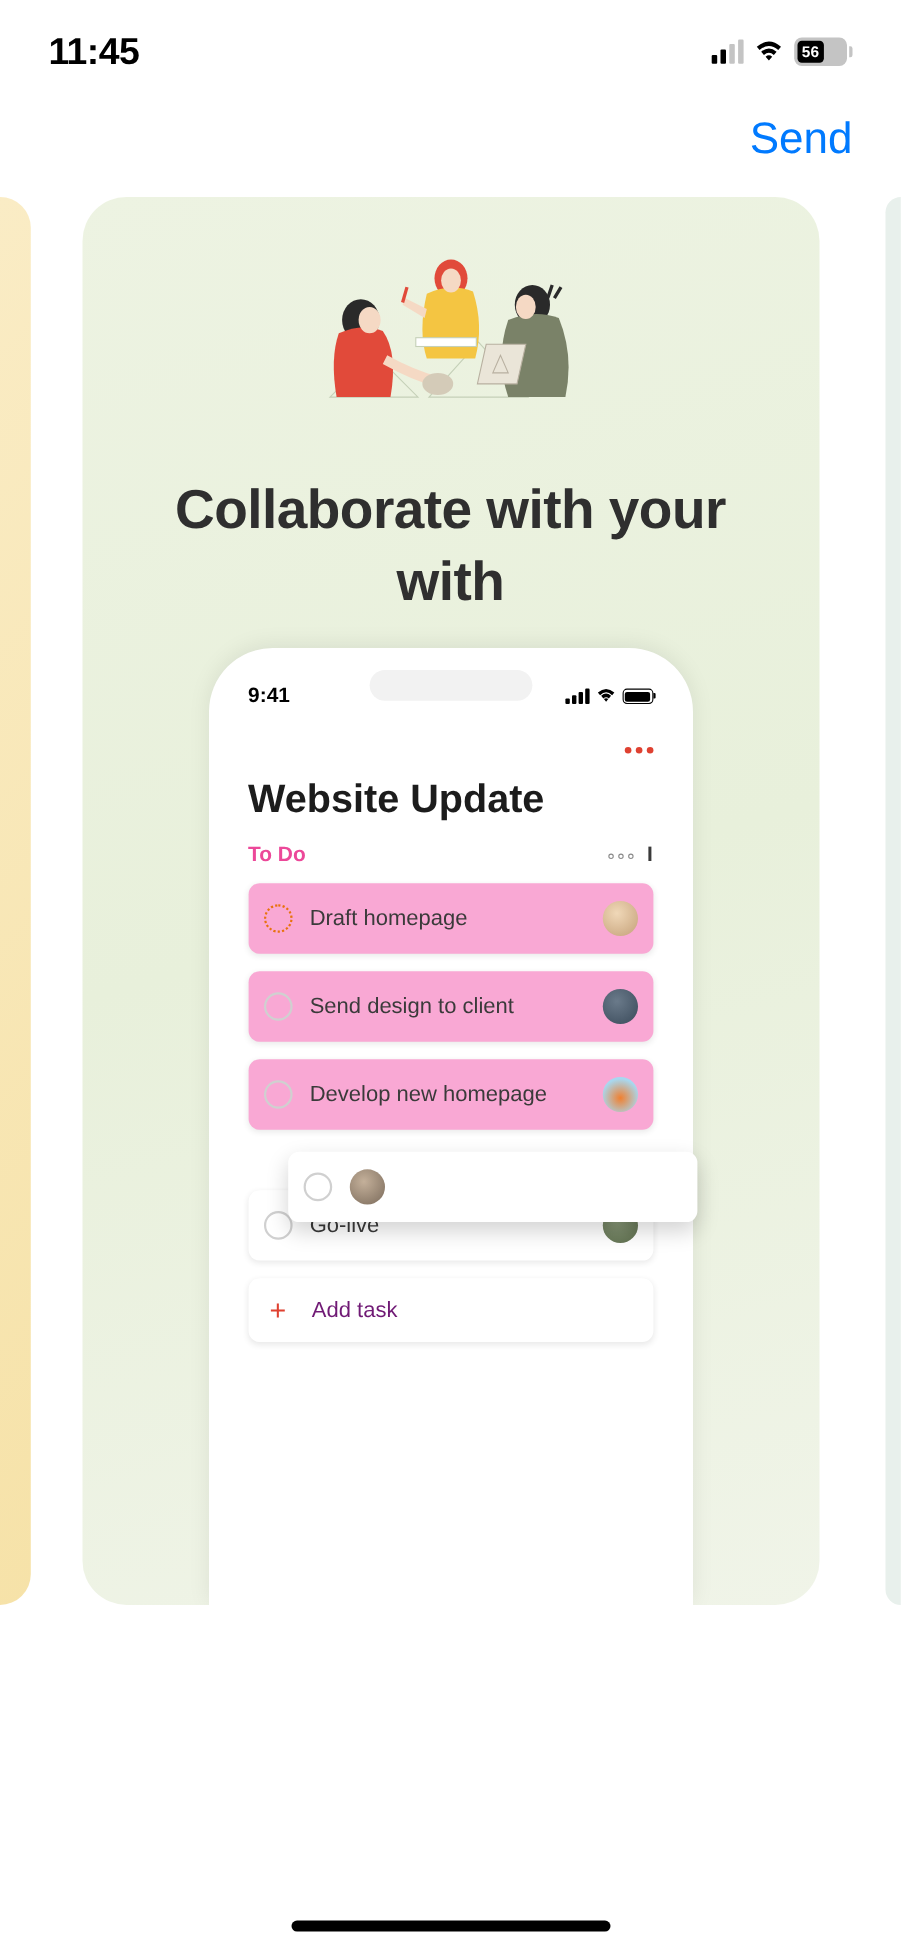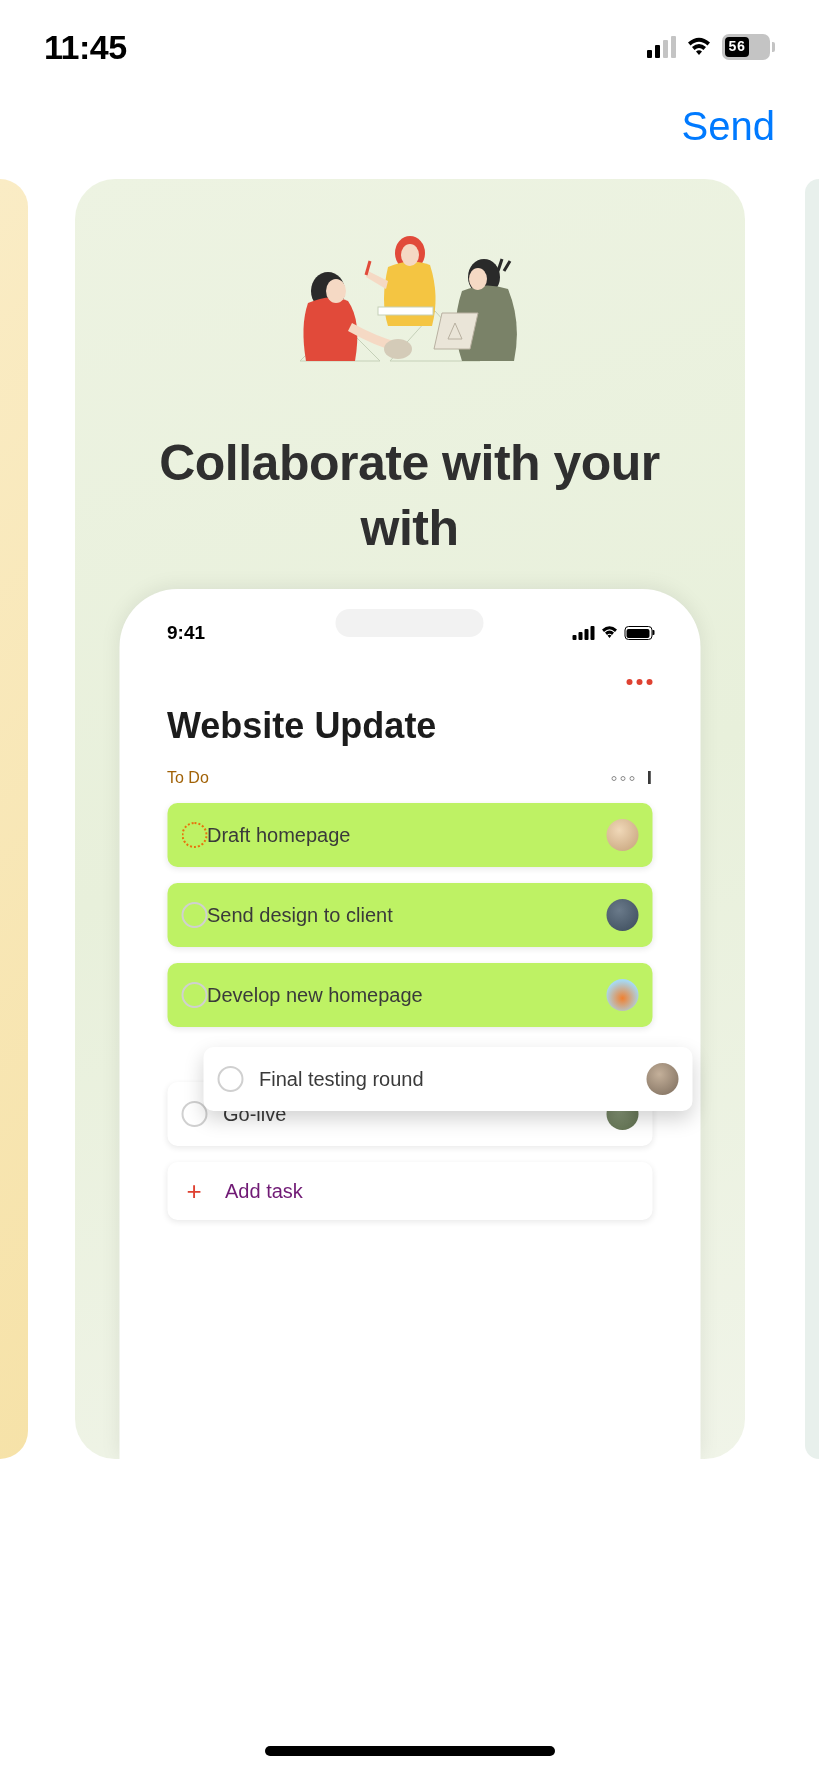--- a/index.html
+++ b/index.html
@@ -78,21 +78,20 @@
       width: 56%;
       height: 100%;
       background: #000;
       border-radius: 4px;
       display: flex;
       align-items: center;
       justify-content: center;
       color: #fff;
       font-size: 14px;
       font-weight: 700;
-      font-family: Liberation Mono, monospace;
     }
     
     .battery-tip {
       width: 3px;
       height: 10px;
       background: #c4c4c4;
       border-radius: 0 2px 2px 0;
     }
     
     .done-row {
@@ -161,26 +160,26 @@
       line-height: 1.3;
       padding: 0 40px;
       letter-spacing: -0.5px;
     }
     
     .phone-mockup {
       position: absolute;
       bottom: 0;
       left: 50%;
       transform: translateX(-50%);
-      width: 581px;
+      width: 440px;
       height: 870px;
       background: #ffffff;
       border-radius: 58px 58px 0 0;
       box-shadow: 0 -2px 20px rgba(0,0,0,0.08);
-      padding: 20px 24px 0;
+      padding: 20px 12px 0;
     }
     
     .phone-status {
       display: flex;
       justify-content: space-between;
       align-items: center;
       padding: 8px 24px 0;
       height: 40px;
     }
     
@@ -272,23 +271,23 @@
     }
     
     .columns-row {
       display: flex;
       justify-content: space-between;
       align-items: center;
       padding: 0 24px 14px;
     }
     
     .column-title {
-      font-size: 16px;
-      font-weight: 400;
-      color: #a16207;
+      font-size: 19px;
+      font-weight: 700;
+      color: #ec4899;
     }
     
     .column-right {
       display: flex;
       align-items: center;
       gap: 12px;
     }
     
     .column-more {
       display: flex;
@@ -307,25 +306,26 @@
       font-weight: 700;
       color: #3a3a3a;
     }
     
     .task-list {
       padding: 0 24px;
       position: relative;
     }
     
     .task-card {
-      background: #bef264;
+      background: #f9a8d4;
       border-radius: 10px;
       padding: 16px 14px;
       display: flex;
       align-items: center;
+      gap: 16px;
       box-shadow: 0 2px 6px rgba(0,0,0,0.09);
       margin-bottom: 16px;
     }
     
     .task-check {
       width: 26px;
       height: 26px;
       border-radius: 50%;
       border: 2px solid #d0d0d0;
       flex-shrink: 0;
@@ -539,21 +539,20 @@
           <div class="task-avatar" style="background:radial-gradient(circle at 40% 35%, #8a9a7a, #5a6a4a)"></div>
         </div>
 
         <div class="add-task">
           <div class="add-icon">+</div>
           <div class="add-label">Add task</div>
         </div>
 
         <div class="floating-card">
           <div class="task-check"></div>
-          <div class="task-label">Final testing round</div>
           <div class="task-avatar" style="background:radial-gradient(circle at 40% 35%, #c4b09a, #7a6a5a)"></div>
         </div>
       </div>
 
     </div>
 
   </div>
 </div>
 
 <div class="home-indicator"></div>

